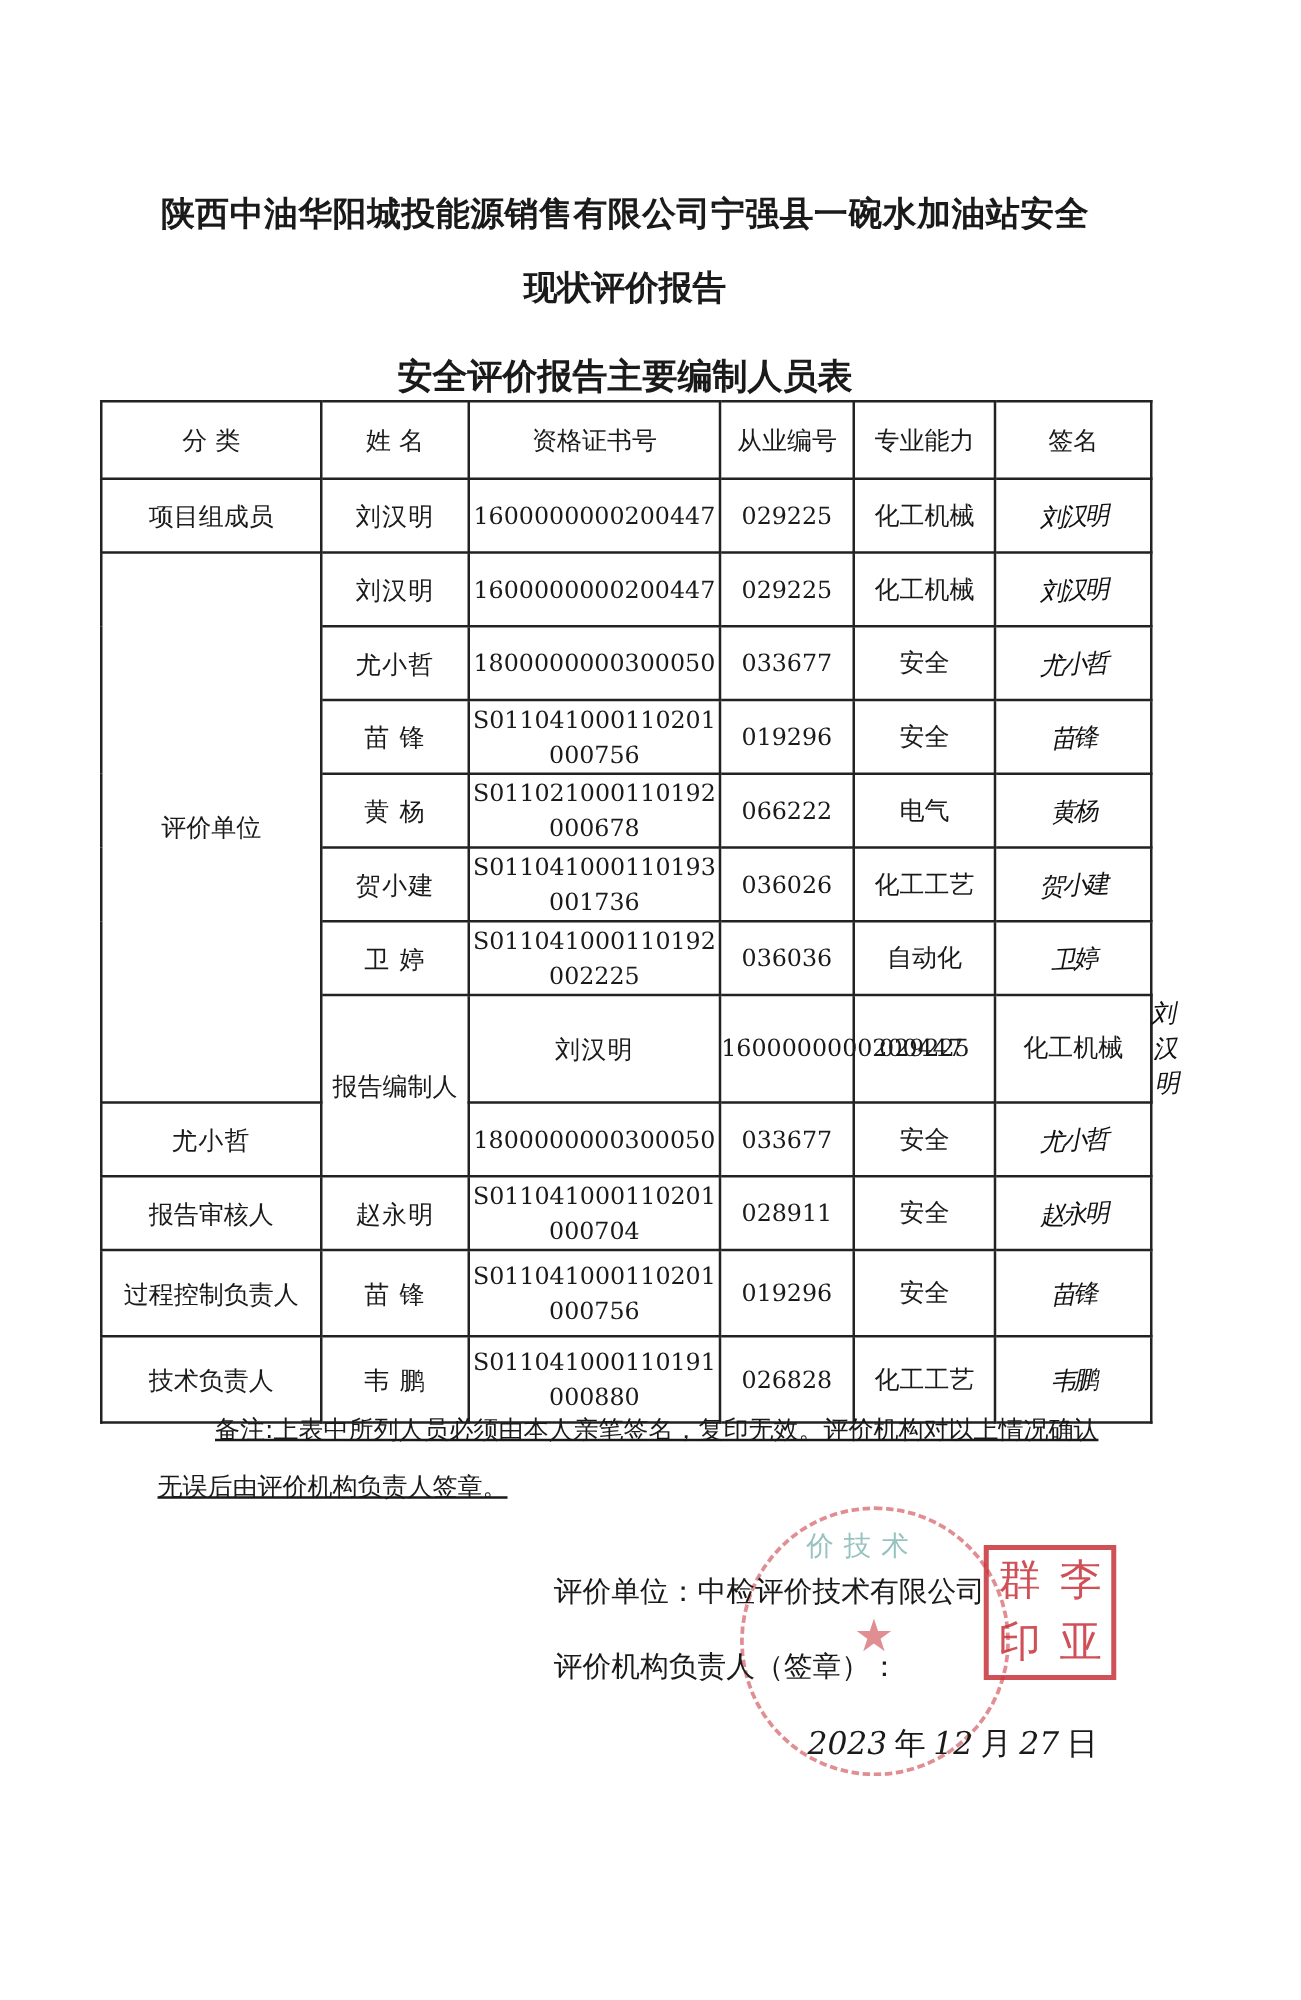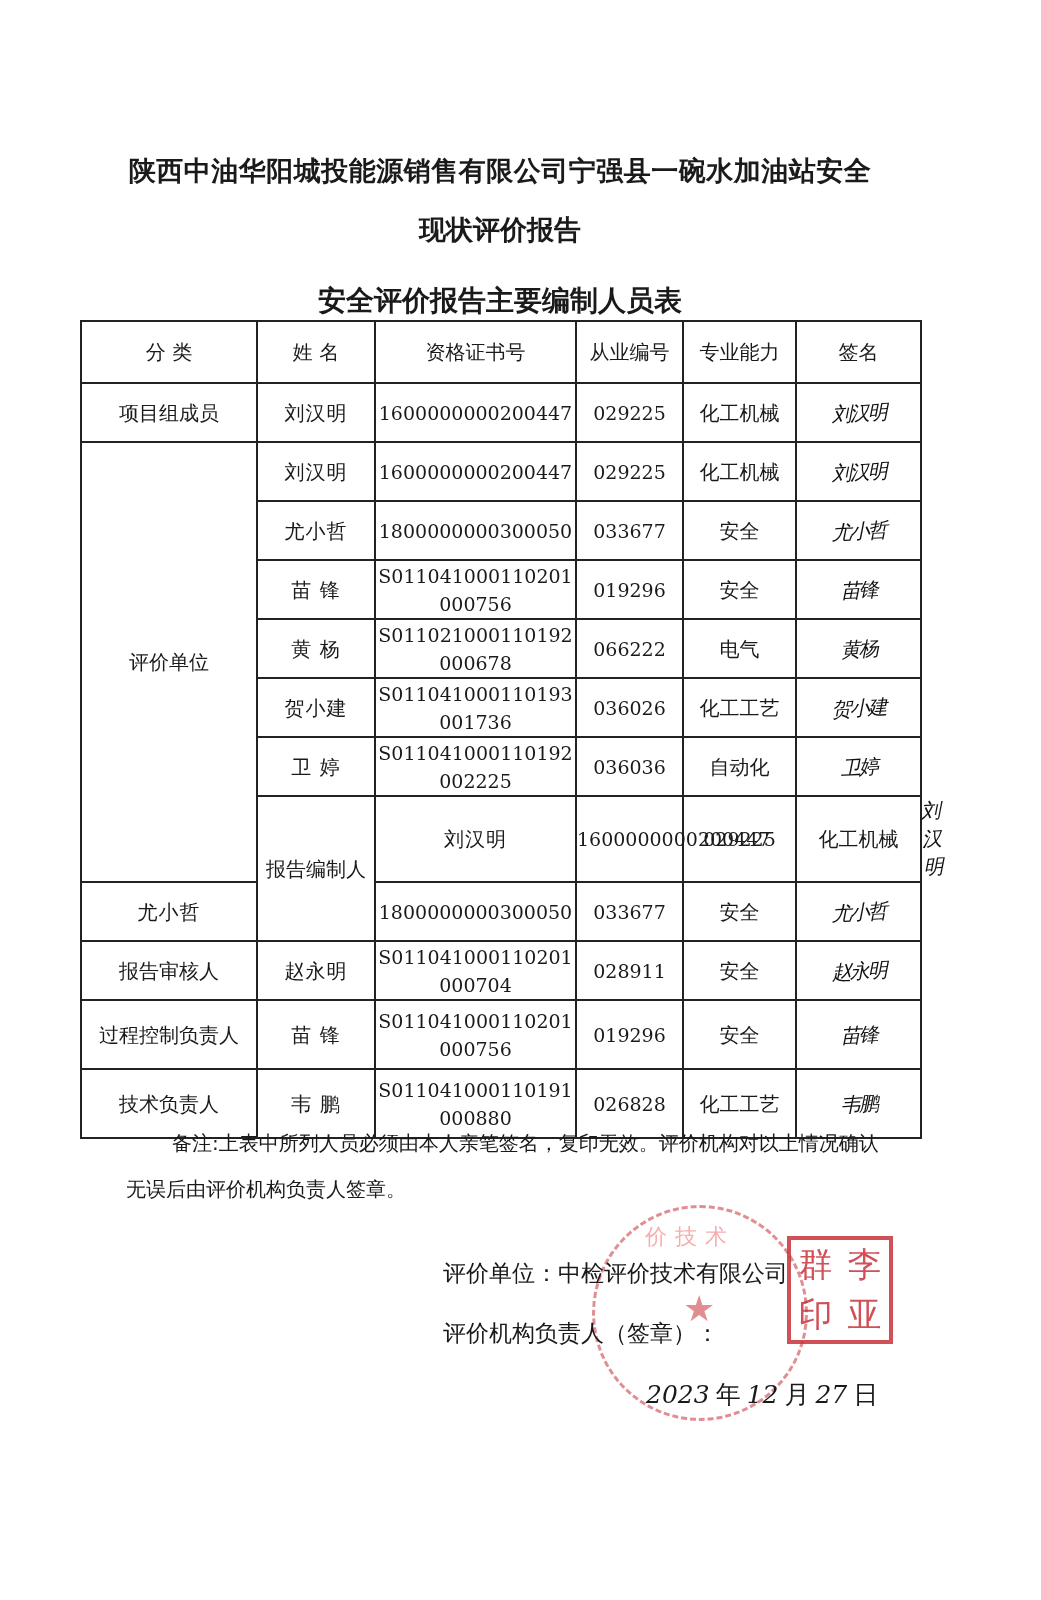--- a/index.html
+++ b/index.html
@@ -43,20 +43,21 @@
   table.staff tr.r2 { height: 69px; border-radius: 22px; }
   td.sig {
     font-family: "DejaVu Serif", serif; font-style: italic;
     font-size: 26px; color: #111; letter-spacing: -2px;
     transform: rotate(-3deg);
   }
   .note {
     position: absolute; left: 126px; width: 770px; top: 1120px;
     font-size: 20px; line-height: 46px; text-indent: 46px;
     font-family: "DejaVu Sans", sans-serif;
+    text-decoration: underline;
   }
   .unit-line {
     position: absolute; left: 443px; top: 1258px; font-size: 23px;
     font-family: Liberation Serif, serif;
   }
   .head-line {
     position: absolute; left: 443px; top: 1318px; font-size: 23px;
     font-family: "DejaVu Sans", sans-serif;
   }
   .date-line {
@@ -66,21 +67,21 @@
   }
   .date-line .hand { font-style: italic; font-family: "DejaVu Serif", serif; margin: 0 6px; }
   .seal-round {
     position: absolute; left: 592px; top: 1205px; width: 210px; height: 210px;
     border: 3px dashed #c8323a; border-radius: 50%; opacity: 0.55;
   }
   .seal-round .star {
     position: absolute; left: 88px; top: 80px; color: #c8323a; font-size: 36px;
   }
   .seal-round .arc {
-    position: absolute; left: 50px; top: 14px; color: #ef4444; font-size: 22px;
+    position: absolute; left: 50px; top: 14px; color: #0f766e; font-size: 22px;
     letter-spacing: 8px; opacity: 0.8; font-family: "DejaVu Sans", sans-serif;
   }
   .seal-square {
     position: absolute; left: 787px; top: 1236px; width: 106px; height: 108px;
     border: 4px solid #c8323a; color: #c8323a; box-sizing: border-box;
     display: grid; grid-template-columns: 1fr 1fr; grid-template-rows: 1fr 1fr;
     font-size: 34px; text-align: center; line-height: 48px;
     font-family: "DejaVu Sans", sans-serif; opacity: 0.85;
   }
 </style>

